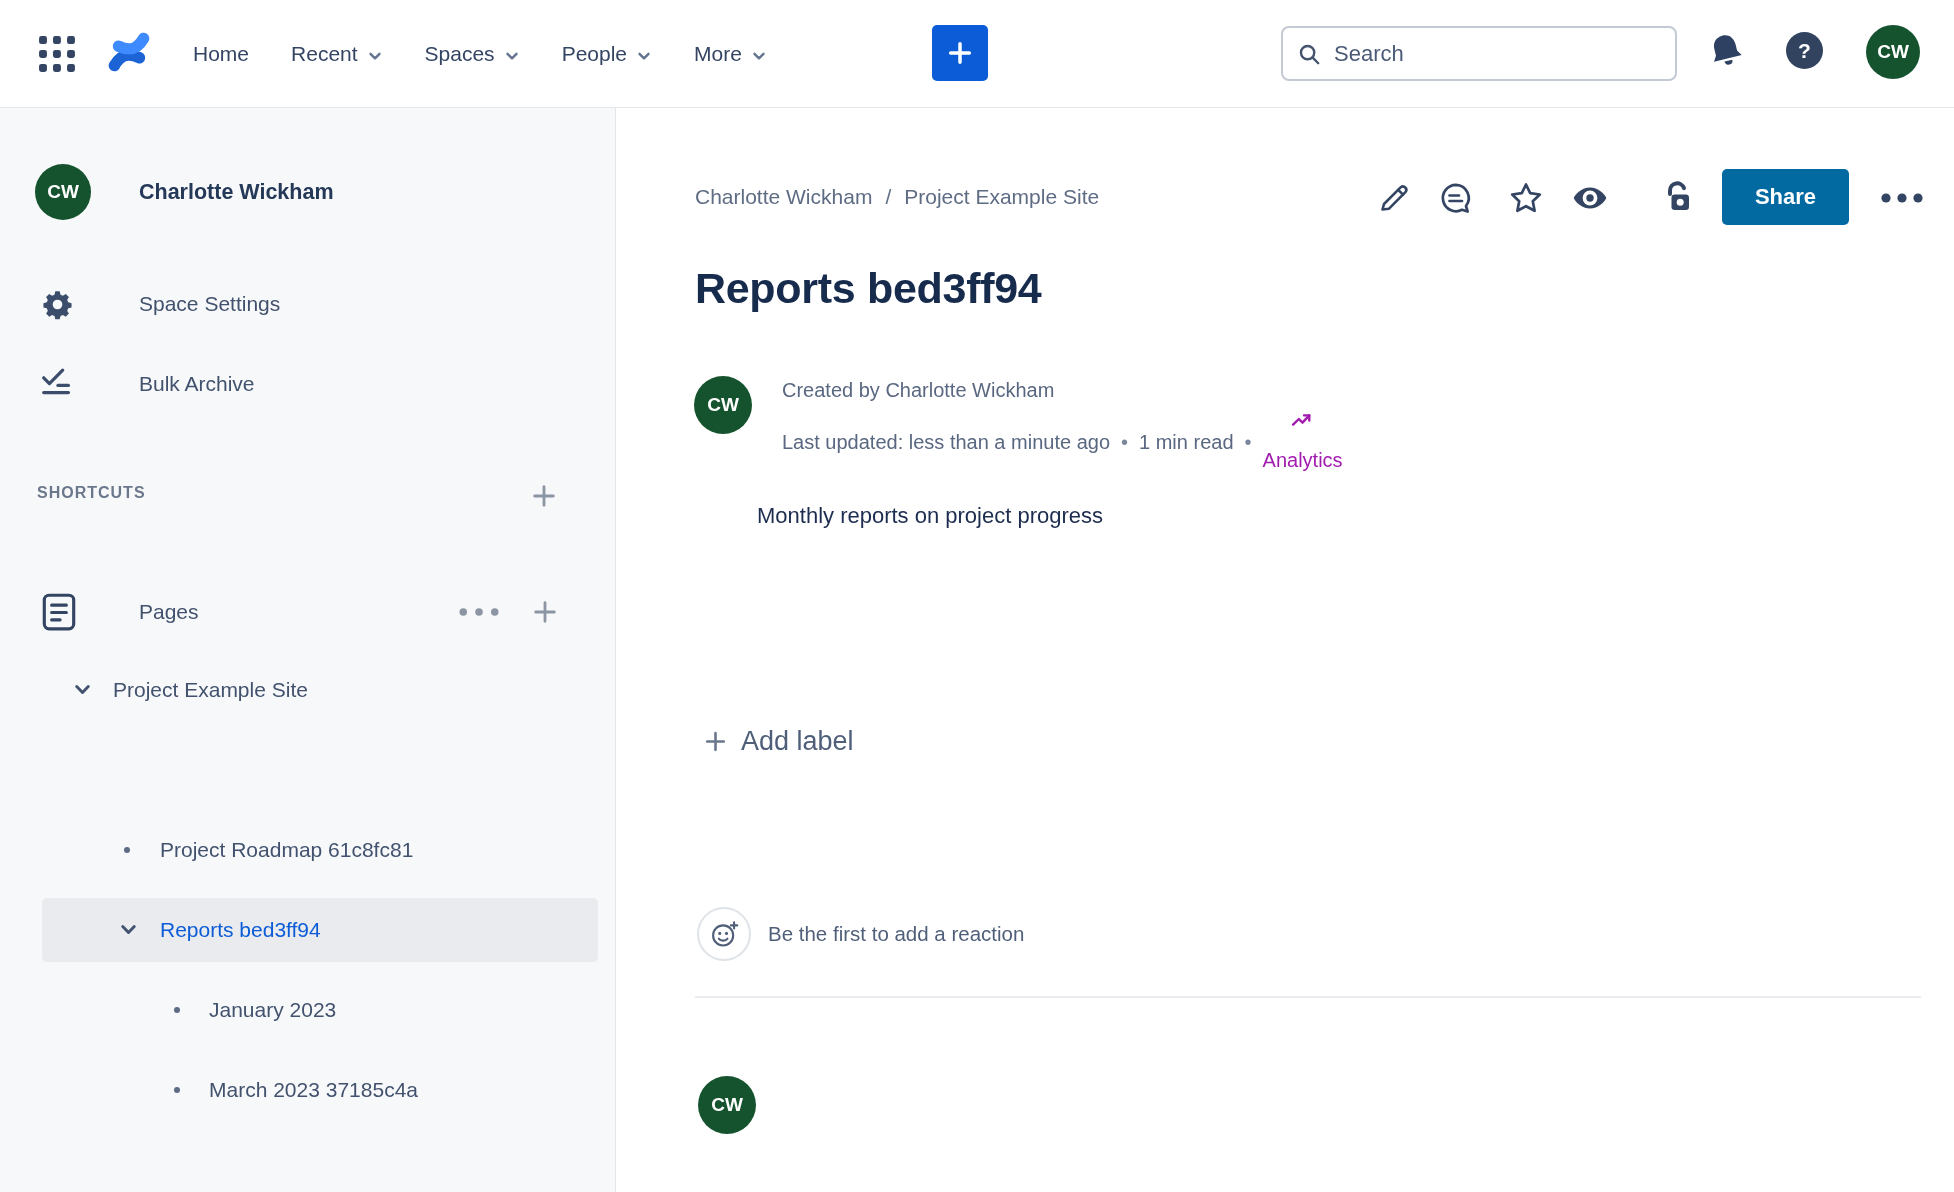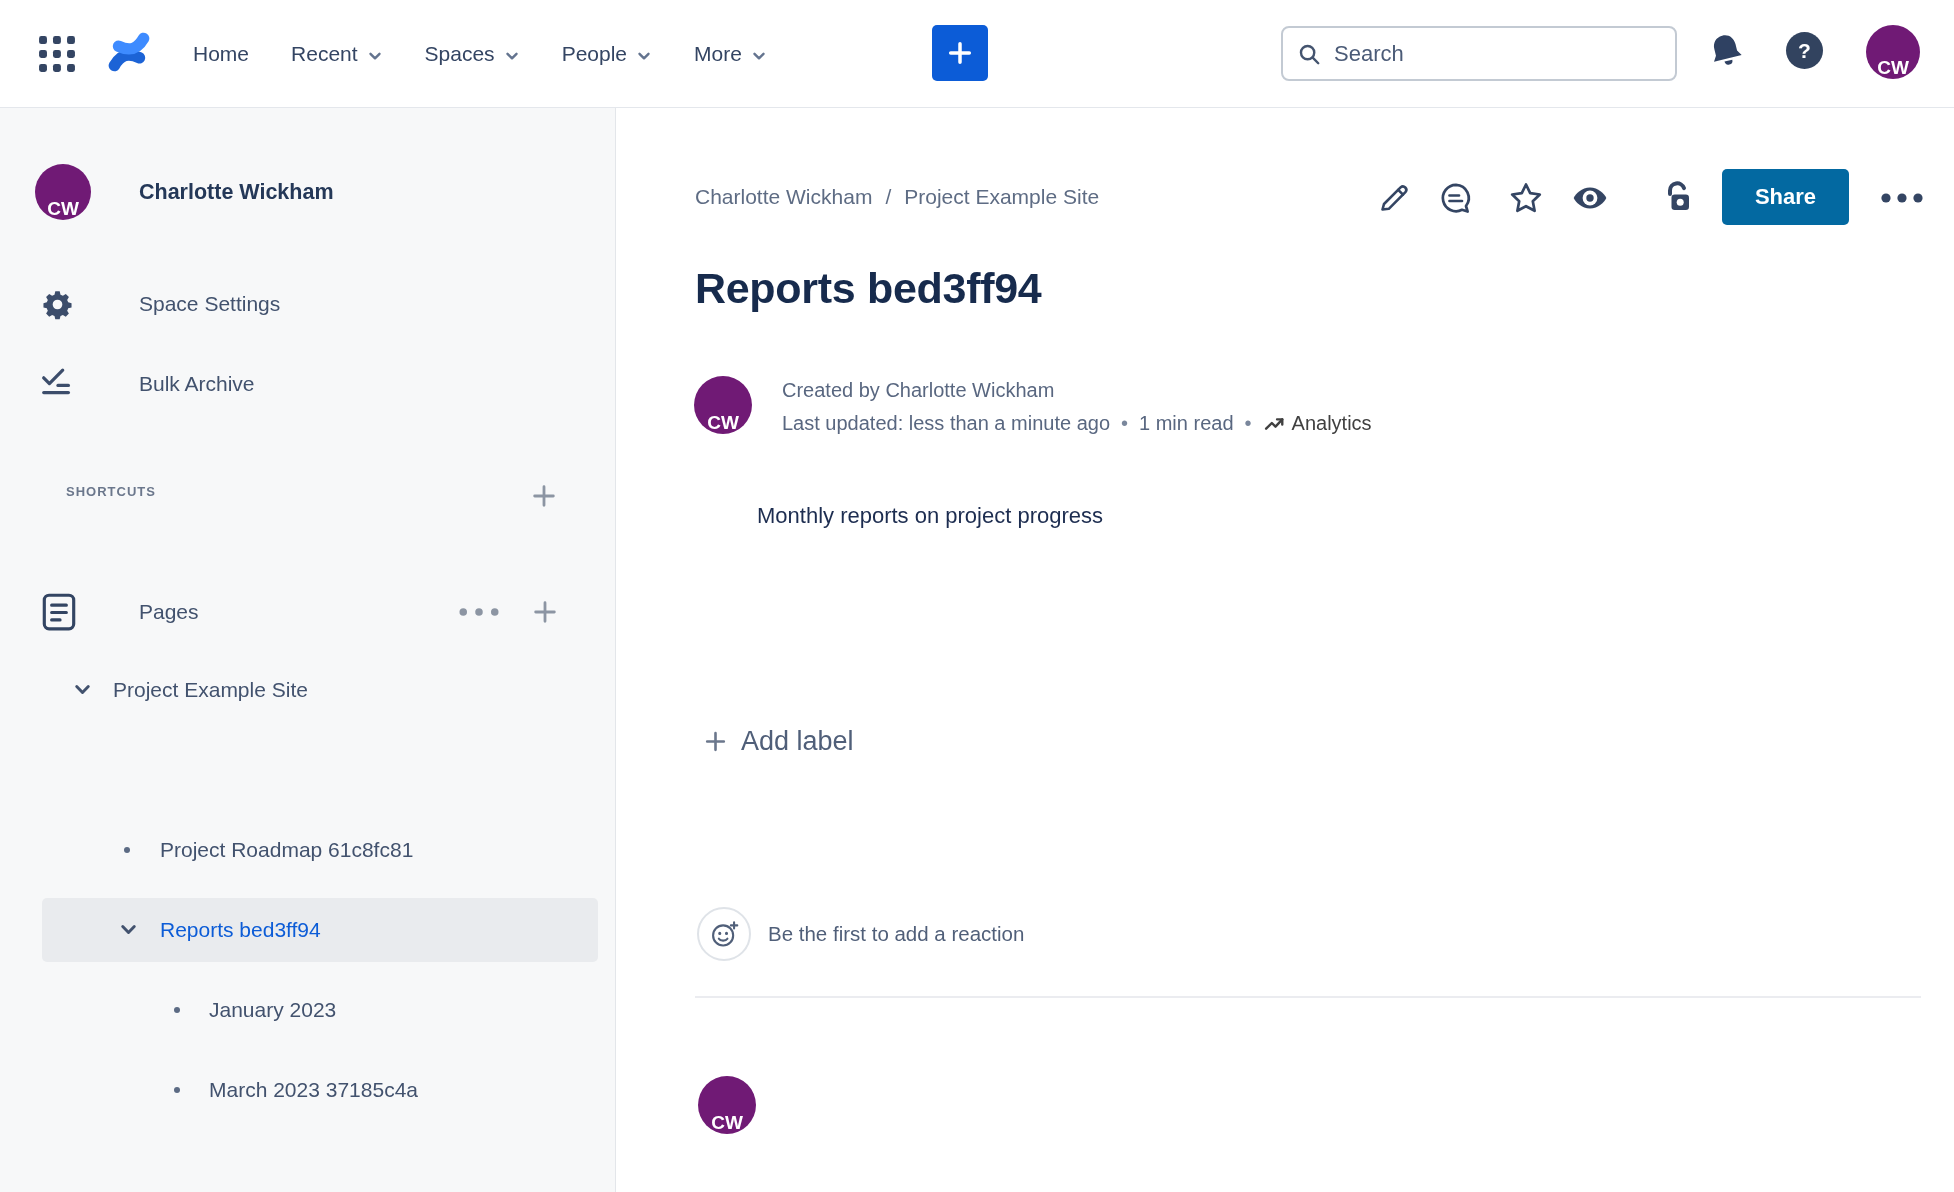--- a/index.html
+++ b/index.html
@@ -25,35 +25,35 @@
     align-items:center; padding:0 14px; gap:13px; }
   .search-box svg { width:24px; height:24px; color:#44546f; flex:0 0 auto; }
   .search-box input { border:none; outline:none; flex:1; font-size:22px; color:#344563;
     font-family:"Liberation Sans", sans-serif; background:transparent; }
   .search-box input::placeholder { color:#4b5b77; opacity:1; }
   .bell-btn { position:absolute; left:1707px; top:32px; width:38px; height:38px; color:#2f4162;
     cursor:pointer; transform:rotate(-14deg); }
   .help-btn { position:absolute; left:1786px; top:32px; width:37px; height:37px; border-radius:50%;
     background:#32435f; color:#fff; font-size:21px; font-weight:700; display:flex;
     align-items:center; justify-content:center; cursor:pointer; }
-  .avatar { background:#701a75; color:#fff; border-radius:50%; display:flex; align-items:flex-end;
+  .avatar { background:#14532d; color:#fff; border-radius:50%; display:flex; align-items:center;
     justify-content:center; font-weight:700; }
   .avatar.top { position:absolute; left:1866px; top:25px; width:54px; height:54px; font-size:19px; cursor:pointer; }
 
   
   .sidebar { position:absolute; left:0; top:108px; width:616px; height:1084px;
     background:#f7f8f9; border-right:1px solid #e3e6ea; }
   .avatar.space { position:absolute; left:35px; top:56px; width:56px; height:56px; font-size:19px; }
   .space-name { position:absolute; left:139px; top:56px; height:56px; line-height:56px;
     font-size:21.5px; font-weight:700; color:#243858; }
   .menu-row { position:absolute; height:56px; display:flex; align-items:center; cursor:pointer; }
   .menu-row .mi { position:absolute; color:#3c4d6b; }
   .menu-label { position:absolute; left:139px; font-size:21px; color:#42526e; }
-  .shortcuts-hdr { position:absolute; left:37px; top:376px; font-size:13px; font-weight:700;
-    letter-spacing:1px; color:#6b778c;margin-left:29px; }
+  .shortcuts-hdr { position:absolute; left:37px; top:376px; font-size:16px; font-weight:700;
+    letter-spacing:1px; color:#6b778c; }
   .ghost-icon { color:#8c95a3; cursor:pointer; position:absolute; }
   .pages-label { position:absolute; left:139px; top:476px; height:56px; line-height:56px;
     font-size:21px; color:#42526e; cursor:pointer; }
   .tree-row { position:absolute; left:0; width:100%; height:64px; cursor:pointer; }
   .tree-sel-bg { position:absolute; left:42px; top:790px; width:556px; height:64px;
     background:#e9ebee; border-radius:5px; }
   .tree-chevron { position:absolute; width:21px; height:21px; color:#42526e; top:21px; }
   .tree-bullet { position:absolute; width:6px; height:6px; border-radius:50%; background:#5c6b84; top:29px; }
   .tree-label { position:absolute; font-size:21px; color:#42526e; line-height:64px; white-space:nowrap; }
   .tree-label.selected { color:#0c5cd7; }
@@ -67,21 +67,21 @@
   .share-btn { position:absolute; left:1105px; top:61px; width:127px; height:56px; background:#0369a1;
     color:#fff; border:none; border-radius:5px; font-size:22px; font-weight:700;
     font-family:"Liberation Sans", sans-serif; cursor:pointer; }
   .more-dots { position:absolute; left:1262px; top:84px; width:46px; height:12px; color:#344563; cursor:pointer; }
   .page-title { position:absolute; left:78px; top:156px; font-size:43px; font-weight:700;
     letter-spacing:-0.3px; color:#172b4d; }
   .avatar.byline { position:absolute; left:77px; top:268px; width:58px; height:58px; font-size:19px; }
   .byline-text { position:absolute; left:165px; top:266px; font-size:20px; color:#596780; line-height:33px; }
   .byline-l2 { display:flex; align-items:center; gap:11px; }
   .byline-sep { color:#7a879c; }
-  .analytics-link { display:flex; align-items:center; gap:4px; cursor:pointer; color:#404040; }
+  .analytics-link { display:flex; align-items:center; gap:12px; cursor:pointer; color:#a21caf;flex-direction:column; }
   .analytics-link svg { width:25px; height:25px; }
   .body-text { position:absolute; left:140px; top:395px; font-size:22px; font-weight:500; color:#1d2d50; }
   .add-label { position:absolute; left:86px; top:618px; display:flex; align-items:center; gap:13px;
     cursor:pointer; }
   .add-label svg { width:25px; height:25px; color:#6b778c; }
   .add-label span { font-size:27px; color:#505f79; }
   .reaction-row { position:absolute; left:80px; top:799px; display:flex; align-items:center; gap:17px; }
   .reaction-btn { width:54px; height:54px; border-radius:50%; border:2px solid #dfe3e8; background:#fff;
     display:flex; align-items:center; justify-content:center; color:#505f79; cursor:pointer; }
   .reaction-btn svg { width:31px; height:31px; }

